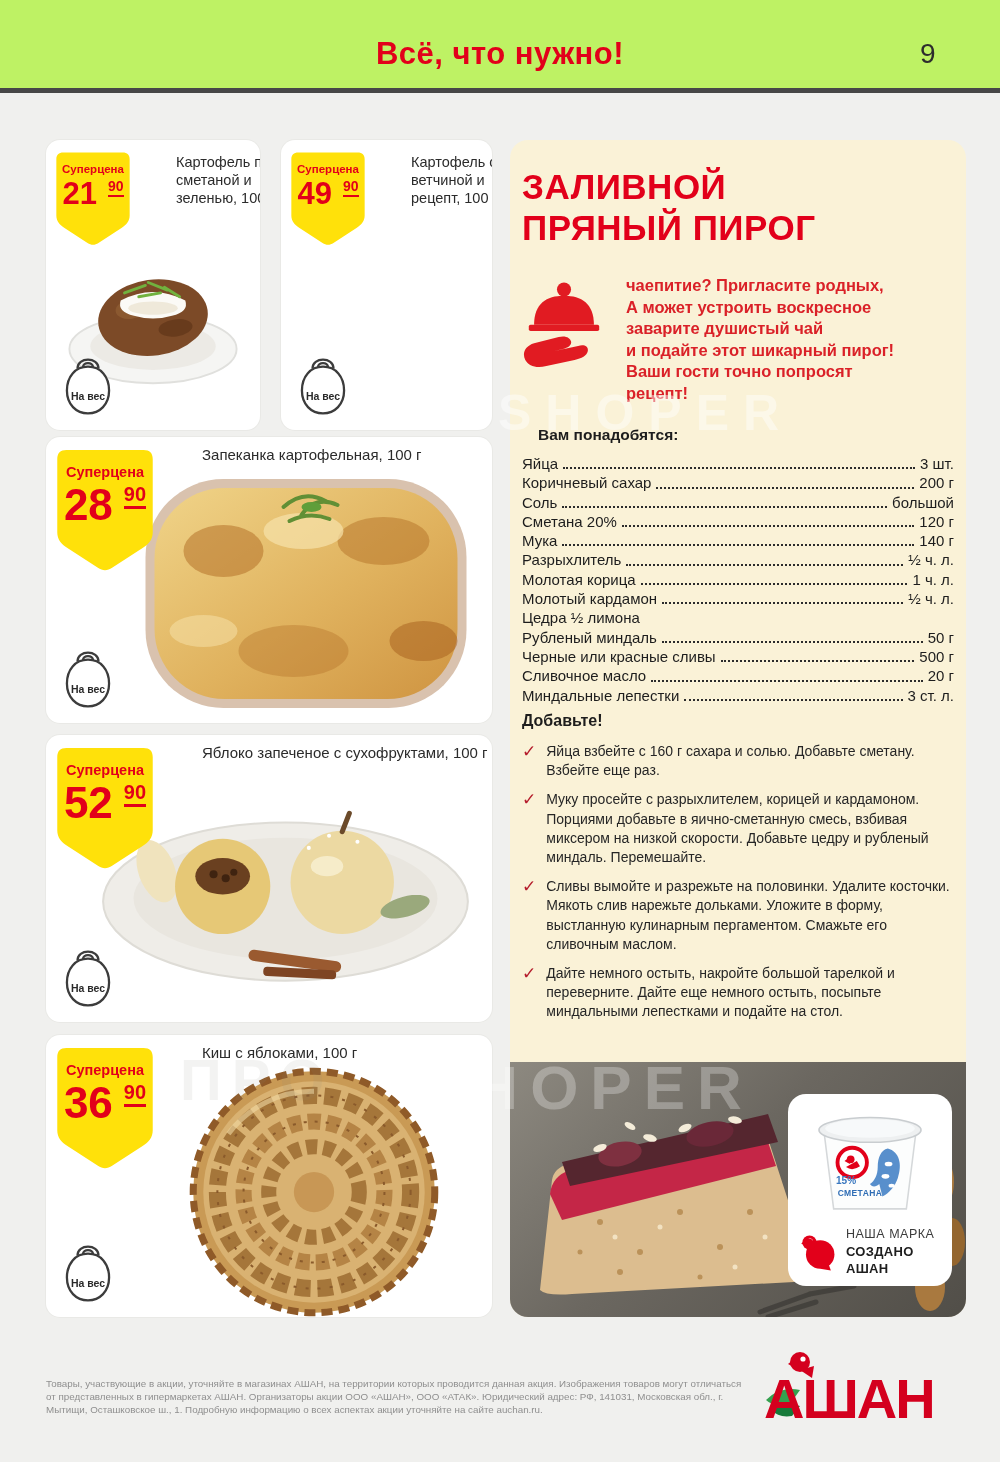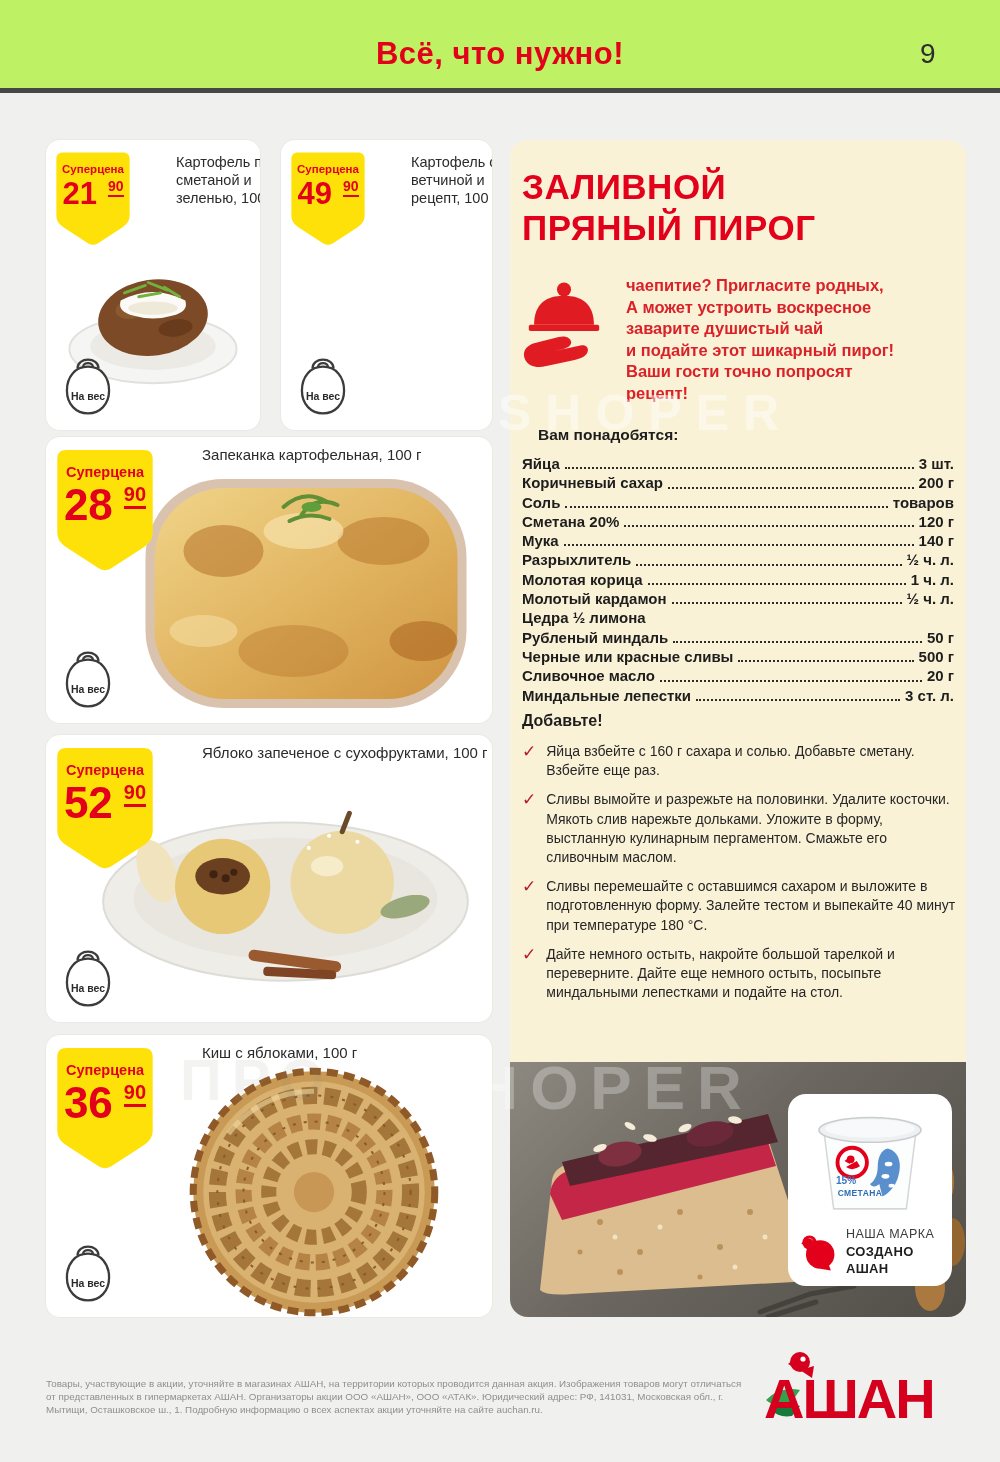--- a/index.html
+++ b/index.html
@@ -55,21 +55,21 @@
   
   .recipe{position:absolute;left:510px;top:140px;width:456px;height:1177px;
     background:#faf2d7;border-radius:18px;overflow:hidden;}
   .r-title{position:absolute;left:12px;top:26px;color:#e2001a;font-weight:bold;
     font-size:35px;line-height:41px;letter-spacing:.5px;}
   .r-icon{position:absolute;left:10px;top:138px;width:88px;height:90px;}
   .r-intro{position:absolute;left:116px;top:135px;width:340px;color:#da2128;
     font-weight:bold;font-size:16.5px;line-height:21.5px;}
   .r-ing-title{position:absolute;left:12px;top:286px;font-size:15.5px;font-weight:bold;color:#1d1d1d;margin-left:16px;}
   .r-ings{position:absolute;left:12px;top:314px;width:432px;}
-  .ing{display:flex;align-items:flex-end;font-size:15px;font-weight:bold;color:#1d1d1d;
+  .ing{display:flex;align-items:flex-end;font-size:15px;font-weight:normal;color:#1d1d1d;
     line-height:19.3px;white-space:nowrap;}
   .ing .dots{flex:1;border-bottom:2.5px dotted #2b2b2b;margin:0 5px 4px 5px;}
   .ing.no-dots .dots{border-bottom:none;}
   .r-steps-title{position:absolute;left:12px;top:572px;font-size:16px;font-weight:bold;color:#1d1d1d;}
   .r-steps{position:absolute;left:12px;top:602px;width:434px;}
   .step{display:flex;margin-bottom:10px;}
   .step .chk{color:#b51d2c;font-weight:bold;font-size:17px;line-height:19px;margin-right:10px;}
   .step .chk::before{content:"✓";}
   .step .txt{font-size:14px;line-height:19.2px;color:#262626;}
 
@@ -314,21 +314,21 @@
         <span>3 шт.</span>
       </div>
     <div class="ing">
         <span>Коричневый сахар</span>
         <span class="dots"></span>
         <span>200 г</span>
       </div>
     <div class="ing">
         <span>Соль</span>
         <span class="dots"></span>
-        <span>товаров</span>
+        <span>большой</span>
       </div>
     <div class="ing">
         <span>Сметана 20%</span>
         <span class="dots"></span>
         <span>120 г</span>
       </div>
     <div class="ing">
         <span>Мука</span>
         <span class="dots"></span>
         <span>140 г</span>
@@ -375,25 +375,25 @@
       </div>
   </div>
   <div class="r-steps-title">Добавьте!</div>
   <div class="r-steps">
     <div class="step">
         <span class="chk"></span>
         <span class="txt">Яйца взбейте с 160 г сахара и солью. Добавьте сметану. Взбейте еще раз.</span>
       </div>
     <div class="step">
         <span class="chk"></span>
-        <span class="txt">Сливы вымойте и разрежьте на половинки. Удалите косточки. Мякоть слив нарежьте дольками. Уложите в форму, выстланную кулинарным пергаментом. Смажьте его сливочным маслом.</span>
+        <span class="txt">Муку просейте с разрыхлителем, корицей и кардамоном. Порциями добавьте в яично-сметанную смесь, взбивая миксером на низкой скорости. Добавьте цедру и рубленый миндаль. Перемешайте.</span>
       </div>
     <div class="step">
         <span class="chk"></span>
-        <span class="txt">Сливы перемешайте с оставшимся сахаром и выложите в подготовленную форму. Залейте тестом и выпекайте 40 минут при температуре 180 °C.</span>
+        <span class="txt">Сливы вымойте и разрежьте на половинки. Удалите косточки. Мякоть слив нарежьте дольками. Уложите в форму, выстланную кулинарным пергаментом. Смажьте его сливочным маслом.</span>
       </div>
     <div class="step">
         <span class="chk"></span>
         <span class="txt">Дайте немного остыть, накройте большой тарелкой и переверните. Дайте еще немного остыть, посыпьте миндальными лепестками и подайте на стол.</span>
       </div>
   </div>
 
   <div class="r-photo">
     <svg width="456" height="255" viewBox="0 0 456 255" style="position:absolute;left:0;top:0;">
       <ellipse cx="430" cy="120" rx="14" ry="26" fill="#a9793f"></ellipse>

